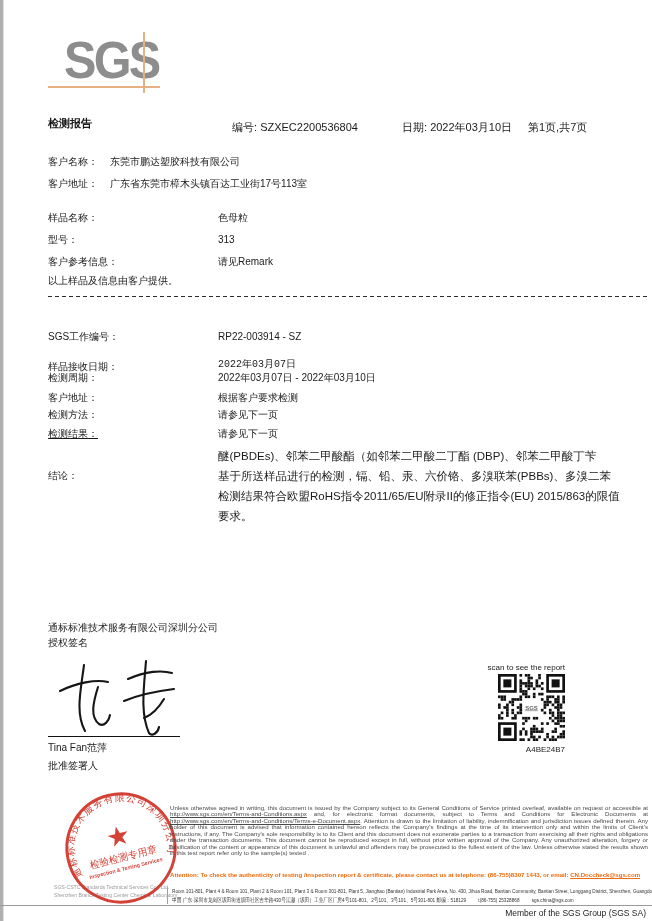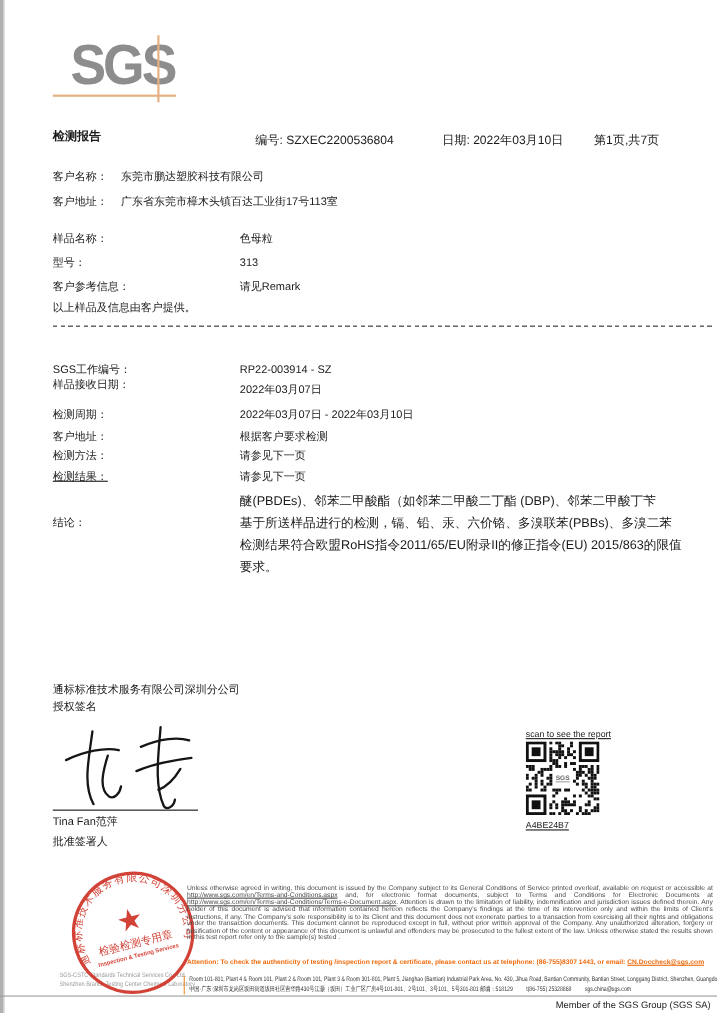--- a/index.html
+++ b/index.html
@@ -48,41 +48,41 @@
 
   <div class="abs title" style="left:48px;top:116px;">检测报告</div>
   <div class="abs hmeta" style="left:232px;top:120px;">
     <span>编号:</span>
     <span>SZXEC2200536804</span>
   </div>
   <div class="abs hmeta" style="left:402px;top:120px;">
     <span>日期:</span>
     <span>2022年03月10日</span>
   </div>
-  <div class="abs hmeta" style="left:540px;top:120px;">第1页,共7页</div>
+  <div class="abs hmeta" style="left:528px;top:120px;">第1页,共7页</div>
 
   <div class="abs t11" style="left:48px;top:155px;">客户名称：</div>
   <div class="abs t11" style="left:110px;top:155px;">东莞市鹏达塑胶科技有限公司</div>
   <div class="abs t11" style="left:48px;top:177px;">客户地址：</div>
   <div class="abs t11" style="left:110px;top:177px;">广东省东莞市樟木头镇百达工业街17号113室</div>
 
   <div class="abs t11" style="left:48px;top:211px;">样品名称：</div>
   <div class="abs t11" style="left:218px;top:211px;">色母粒</div>
   <div class="abs t11" style="left:48px;top:233px;">型号：</div>
   <div class="abs t11" style="left:218px;top:233px;">313</div>
   <div class="abs t11" style="left:48px;top:255px;">客户参考信息：</div>
   <div class="abs t11" style="left:218px;top:255px;">请见Remark</div>
   <div class="abs t11" style="left:48px;top:274px;">以上样品及信息由客户提供。</div>
 
   <div class="abs dash" style="left:48px;top:296px;width:600px;"></div>
 
   <div class="abs t11" style="left:48px;top:330px;">SGS工作编号：</div>
   <div class="abs t11" style="left:218px;top:330px;">RP22-003914 - SZ</div>
-  <div class="abs t11" style="left:48px;top:344px;text-align:right;">样品接收日期：</div>
-  <div class="abs t11" style="left:218px;top:348px;">2022年03月07日</div>
+  <div class="abs t11" style="left:48px;top:360px;text-align:right;">样品接收日期：</div>
+  <div class="abs t11" style="left:218px;top:358px;font-family:Liberation Mono, monospace;">2022年03月07日</div>
   <div class="abs t11" style="left:48px;top:371px;">检测周期：</div>
   <div class="abs t11" style="left:218px;top:371px;">2022年03月07日 - 2022年03月10日</div>
   <div class="abs t11" style="left:48px;top:391px;">客户地址：</div>
   <div class="abs t11" style="left:218px;top:391px;">根据客户要求检测</div>
   <div class="abs t11" style="left:48px;top:408px;">检测方法：</div>
   <div class="abs t11" style="left:218px;top:408px;">请参见下一页</div>
   <div class="abs t11" style="left:48px;top:427px;text-decoration:underline;">检测结果：</div>
   <div class="abs t11" style="left:218px;top:427px;">请参见下一页</div>
 
   <div class="abs t11" style="left:48px;top:469px;">结论：</div>
@@ -105,21 +105,21 @@
       <path d="M94,6 C92,32 88,58 97,78 C100,82 106,78 107,72"></path>
       <path d="M72,46 C86,40 106,36 122,34"></path>
       <path d="M112,44 C106,54 100,60 92,63"></path>
     </g>
   </svg>
 
   <div class="abs sigline" style="left:48px;top:736px;width:132px;"></div>
   <div class="abs t11" style="left:48px;top:741px;">Tina Fan范萍</div>
   <div class="abs t11" style="left:48px;top:759px;">批准签署人</div>
 
-  <div class="abs" style="left:478px;top:663px;width:102px;text-align:left;text-decoration:underline;">
+  <div class="abs" style="left:463px;top:663px;width:102px;text-align:right;">
     <div class="qr-caption">scan to see the report</div>
     <svg id="qrsvg" viewBox="0 0 100 100" style="width:67px;height:67px;margin-top:2px;background:#fff;">
         <rect x="0" y="32" width="4" height="4" fill="#111"></rect>
         <rect x="0" y="44" width="4" height="4" fill="#111"></rect>
         <rect x="0" y="48" width="4" height="4" fill="#111"></rect>
         <rect x="0" y="60" width="4" height="4" fill="#111"></rect>
         <rect x="0" y="64" width="4" height="4" fill="#111"></rect>
         <rect x="4" y="32" width="4" height="4" fill="#111"></rect>
         <rect x="4" y="36" width="4" height="4" fill="#111"></rect>
         <rect x="4" y="56" width="4" height="4" fill="#111"></rect>

